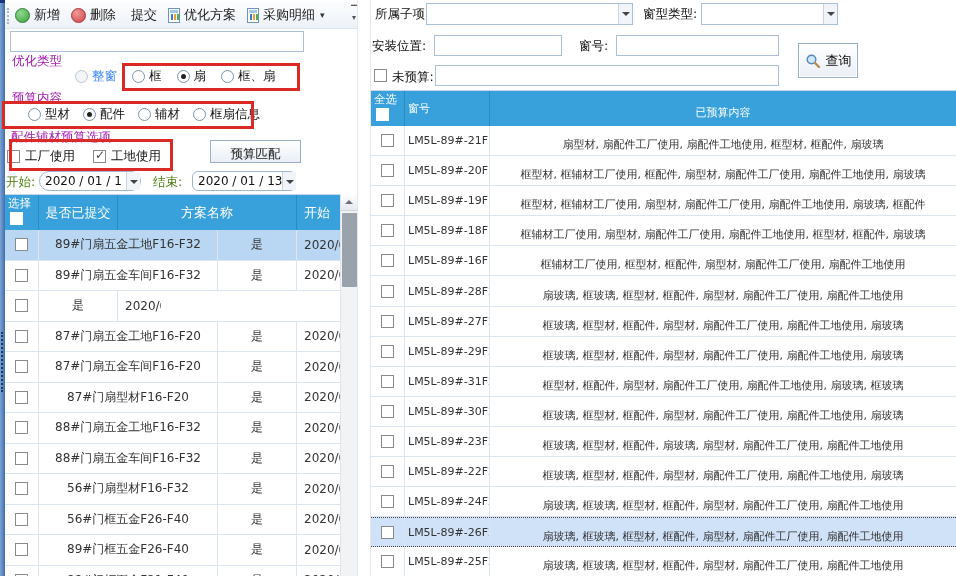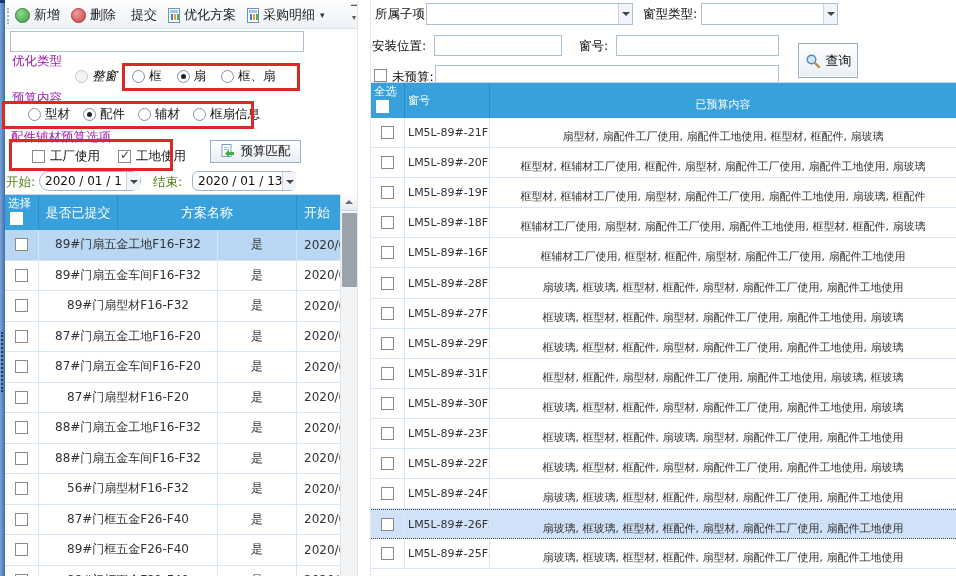--- a/index.html
+++ b/index.html
@@ -47,37 +47,37 @@
 
   .opt-row { position:absolute; display:flex; align-items:center; height:20px; white-space:nowrap; }
   .row-opt1 { left:0; top:66px; padding-left:70px; gap:15px; }
   .row-opt2 { left:0; top:104px; padding-left:23px; gap:13px; }
   .opt { display:inline-flex; align-items:center; gap:4px; font-size:12.5px; color:#111; }
   .radio { width:13px; height:13px; border-radius:50%; border:1px solid #7b93a9; background:#fff;
     position:relative; flex:none; }
   .opt.on .radio::after { content:""; position:absolute; left:3px; top:3px; width:5px; height:5px;
     border-radius:50%; background:#222; }
   .opt.disabled .radio { border-color:#bcc6ce; background:#f2f4f6; }
-  .opt.disabled .lbl { color:#000000;font-style:italic; }
+  .opt.disabled .lbl { color:#3b82f6; }
 
   .chk-row { position:absolute; left:0; top:146px; display:flex; align-items:center; gap:18px;
-    padding-left:27px; height:20px; }
+    padding-left:2px; height:20px; }
   .chk { display:inline-flex; align-items:center; gap:5px; font-size:12.5px; color:#111; white-space:nowrap; }
   .box { width:13px; height:13px; border:1px solid #8a8a8a; background:#fff; position:relative; flex:none; }
   .chk.checked .box::after { content:"✓"; position:absolute; left:1px; top:-3px; font-size:12px;
     font-weight:bold; color:#444; }
 
   .hl-rect { position:absolute; border:3px solid #db2a25; pointer-events:none; }
   .rect1 { left:117px; top:63px; width:178px; height:28px; }
   .rect2 { left:-3px; top:101px; width:252px; height:28px; }
   .rect3 { left:4px; top:139px; width:164px; height:32px; }
 
   .btn { display:flex; align-items:center; justify-content:center; gap:5px;
     background:linear-gradient(#ffffff,#e9eff6); border:1px solid #98b0c8; font-size:12.5px; color:#111; }
-  .match-btn { position:absolute; left:205px; top:140px; width:91px; height:23px; }
+  .match-btn { position:absolute; left:205px; top:140px; width:91px; height:23px;flex-direction:column; }
 
   .date-label { position:absolute; font-size:12.5px; color:#4d7c0f; white-space:nowrap; }
   .dl-start { left:1px; top:174px; }
   .dl-end { left:148px; top:174px; }
   .datebox { position:absolute; height:20px; border:1px solid #9fb6cc; background:#fff;
     display:flex; align-items:center; font-size:12px; color:#111; padding-left:5px; white-space:nowrap; }
   .date1 { left:34px; top:171px; width:102px;border-radius:10px; }
   .date2 { left:187px; top:171px; width:104px;border-radius:6px; }
   .ddbtn { margin-left:auto; width:14px; align-self:stretch; background:#f1f4f8;
     border-left:1px solid #c9d4e0; position:relative; flex:none; }
@@ -131,21 +131,21 @@
   .combo1 { left:55px; top:3px; width:207px; }
   .combo2 { left:330px; top:3px; width:137px; }
   .tinput { position:absolute; height:21px; border:1px solid #a9c0d6; font-size:12px; padding:0 4px; }
   .in1 { left:63px; top:35px; width:128px; }
   .in2 { left:245px; top:35px; width:163px; }
   .in3 { left:64px; top:65px; width:344px; }
   .cb-unbudget { position:absolute; left:3px; top:69px; }
   .query-btn { position:absolute; left:427px; top:43px; width:60px; height:35px; font-size:13px;
     box-shadow:inset 0 0 0 1px #fff; }
 
-  .right-table { position:absolute; left:0; top:82px; width:585px; height:487px; overflow:hidden;
+  .right-table { position:absolute; left:0; top:90px; width:585px; height:487px; overflow:hidden;
     border-top:1px solid #c8d8e8; }
   .right-table .trow { height:30.1px; }
   .rc1 { width:34px; flex:none; }
   .rc2 { width:85px; flex:none; font-size:11px; justify-content:flex-start; padding-left:3px; }
   .rc3 { flex:1; font-size:11px; border-right:none;margin-top:8px; }
   .right-table .trow.selected { background:#cfe2f7; border-top:1px dotted #444; border-bottom:1px dotted #444; }
 </style>
 </head>
 <body>
 
@@ -308,21 +308,20 @@
             </span>
             <span class="tc lc2">89#门扇五金车间F16-F32</span>
             <span class="tc lc3">是</span>
             <span class="tc lc4">2020/0</span>
           </div>
 
           <div class="trow">
             <span class="tc lc1">
               <span class="box"></span>
             </span>
-            <span class="tc lc2">89#门扇型材F16-F32</span>
             <span class="tc lc3">是</span>
             <span class="tc lc4">2020/0</span>
           </div>
 
           <div class="trow">
             <span class="tc lc1">
               <span class="box"></span>
             </span>
             <span class="tc lc2">87#门扇五金工地F16-F20</span>
             <span class="tc lc3">是</span>
@@ -371,21 +370,21 @@
             </span>
             <span class="tc lc2">56#门扇型材F16-F32</span>
             <span class="tc lc3">是</span>
             <span class="tc lc4">2020/0</span>
           </div>
 
           <div class="trow">
             <span class="tc lc1">
               <span class="box"></span>
             </span>
-            <span class="tc lc2">87#门框五金F26-F40</span>
+            <span class="tc lc2">56#门框五金F26-F40</span>
             <span class="tc lc3">是</span>
             <span class="tc lc4">2020/0</span>
           </div>
 
           <div class="trow">
             <span class="tc lc1">
               <span class="box"></span>
             </span>
             <span class="tc lc2">89#门框五金F26-F40</span>
             <span class="tc lc3">是</span>

